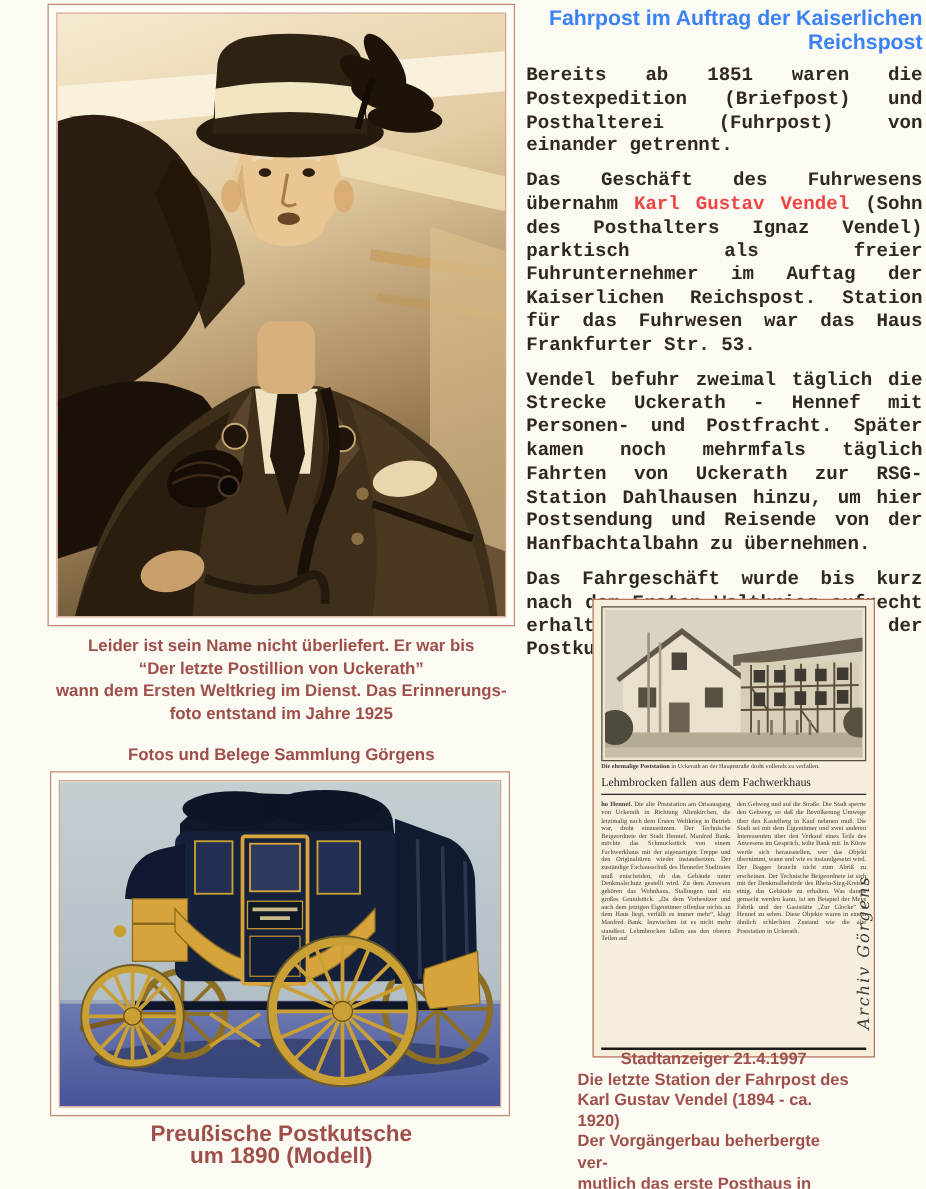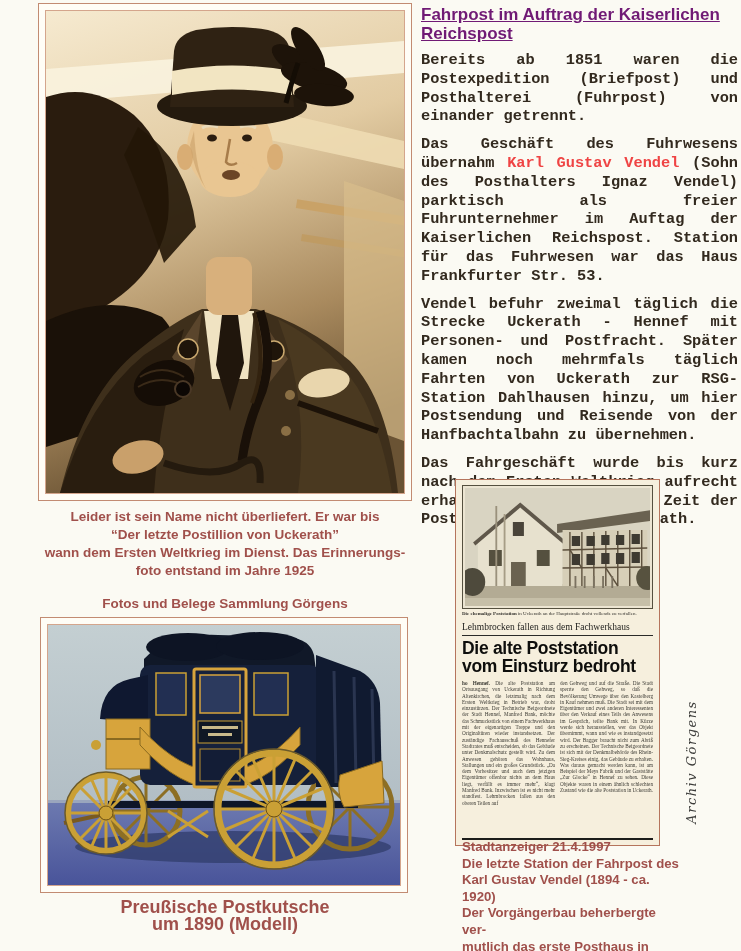--- a/index.html
+++ b/index.html
@@ -14,28 +14,28 @@
 
   
   .caption{position:absolute;color:#a0504b;font-weight:bold;text-align:center;}
   .cap1{left:30px;top:508px;width:390px;font-size:13.5px;line-height:18px;}
   .cap1 .credit{margin-top:15px;}
   .cap3{left:30px;top:899px;width:390px;font-size:18px;line-height:17px;}
 
   
   .right-col{position:absolute;left:421px;top:5px;width:317px;}
   .title{margin:0 0 8px 0;font-size:17px;line-height:19px;font-weight:bold;
-         color:#701a75;text-align:left;text-decoration:underline;}
+         color:#3b82f6;text-align:right;}
   .title span{display:block;}
   .para{margin:0 0 9px 0;font-size:15.3px;line-height:18.8px;font-weight:bold;
         color:#32291e;text-align:justify;hyphens:auto;font-family:Liberation Mono, monospace;-webkit-hyphens:auto;}
   .para .red{color:#ef4444;}
 
   
-  .clipping{position:absolute;left:455px;top:479px;width:205px;height:367px;
+  .clipping{position:absolute;left:474px;top:479px;width:226px;height:367px;
             box-sizing:border-box;border:1px solid #b5745c;background:#f6efdd;
             padding:5px 6px;display:flex;flex-direction:column;
             font-family:"Liberation Serif",serif;color:#2a2a28;}
   .clip-photo{border:1px solid #55503f;background:#ece5d2;padding:2px;height:118px;}
   .clip-photo svg{display:block;width:100%;height:100%;}
   .clip-photo-caption{font-size:5px;line-height:6px;margin-top:2px;color:#33312c;}
   .clip-photo-caption .b{font-weight:bold;}
   .kicker{margin-top:5px;font-size:9.5px;line-height:11px;color:#1e1e1c;
           border-bottom:1.5px solid #2a2a28;padding-bottom:2px;}
   .headline{margin:4px 0 0 0;font-family:"Liberation Sans",sans-serif;font-size:17.5px;
@@ -49,21 +49,21 @@
   
   .handwriting{position:absolute;left:614px;top:752px;width:160px;height:20px;
                transform:rotate(-90deg);font-family:"DejaVu Serif",serif;
                font-style:italic;font-size:13px;letter-spacing:1.5px;color:#3c3c3a;
                text-align:center;}
 
   
   .station-caption{position:absolute;left:462px;top:839px;width:218px;
                    color:#a0504b;font-weight:bold;font-size:13.2px;line-height:16.6px;
                    text-align:left;}
-  .station-caption .src{}
+  .station-caption .src{text-align:center;}
 </style>
 </head>
 <body>
 
 <figure class="photo-frame" style="left:38px;top:3px;width:374px;height:498px;margin:0;">
   <div class="photo-inner">
     <svg viewBox="0 0 358 482" preserveAspectRatio="none">
       <defs>
         <linearGradient id="gMan" x1="0" y1="0" x2="0.25" y2="1">
           <stop offset="0" stop-color="#f6ead0"></stop>
@@ -277,24 +277,20 @@
         <line x1="120" y1="88" x2="120" y2="100"></line>
           <line x1="130" y1="88" x2="130" y2="100"></line>
         <line x1="140" y1="88" x2="140" y2="100"></line>
           <line x1="150" y1="88" x2="150" y2="100"></line>
         <line x1="160" y1="88" x2="160" y2="100"></line>
       </g>
     </svg>
   </div>
   <div class="clip-photo-caption"><span class="b">Die ehemalige Poststation</span><span> in Uckerath an der Hauptstraße droht vollends zu verfallen.</span></div>
   <div class="kicker">Lehmbrocken fallen aus dem Fachwerkhaus</div>
-  <h2 class="headline">
-    <span>Die alte Poststation</span>
-    <span>vom Einsturz bedroht</span>
-  </h2>
   <div class="clip-cols">
     <div class="clip-col"><span class="lead">ho Hennef.</span><span> Die alte Poststation am Ortsausgang von Uckerath in Richtung Altenkirchen, die letztmalig nach dem Ersten Weltkrieg in Betrieb war, droht einzustürzen. Der Technische Beigeordnete der Stadt Hennef, Manfred Bank, möchte das Schmuckstück von einem Fachwerkhaus mit der eigenartigen Treppe und den Originaltüren wieder instandsetzen. Der zuständige Fachausschuß des Hennefer Stadtrates muß entscheiden, ob das Gebäude unter Denkmalschutz gestellt wird. Zu dem Anwesen gehören das Wohnhaus, Stallungen und ein großes Grundstück. „Da dem Vorbesitzer und auch dem jetzigen Eigentümer offenbar nichts an dem Haus liegt, verfällt es immer mehr“, klagt Manfred Bank. Inzwischen ist es nicht mehr standfest. Lehmbrocken fallen aus den oberen Teilen auf</span></div>
     <div class="clip-col"><span>den Gehweg und auf die Straße. Die Stadt sperrte den Gehweg, so daß die Bevölkerung Umwege über den Kastelberg in Kauf nehmen muß. Die Stadt sei mit dem Eigentümer und zwei anderen Interessenten über den Verkauf eines Teils des Anwesens im Gespräch, teilte Bank mit. In Kürze werde sich herausstellen, wer das Objekt übernimmt, wann und wie es instandgesetzt wird. Der Bagger braucht nicht zum Abriß zu erscheinen. Der Technische Beigeordnete ist sich mit der Denkmalbehörde des Rhein-Sieg-Kreises einig, das Gebäude zu erhalten. Was daraus gemacht werden kann, ist am Beispiel der Meys Fabrik und der Gaststätte „Zur Glocke“ in Hennef zu sehen. Diese Objekte waren in einem ähnlich schlechten Zustand wie die alte Poststation in Uckerath.</span></div>
   </div>
   <div class="clip-rule"></div>
 </div>
 
 <div class="handwriting">Archiv Görgens</div>
 
 <div class="station-caption">

